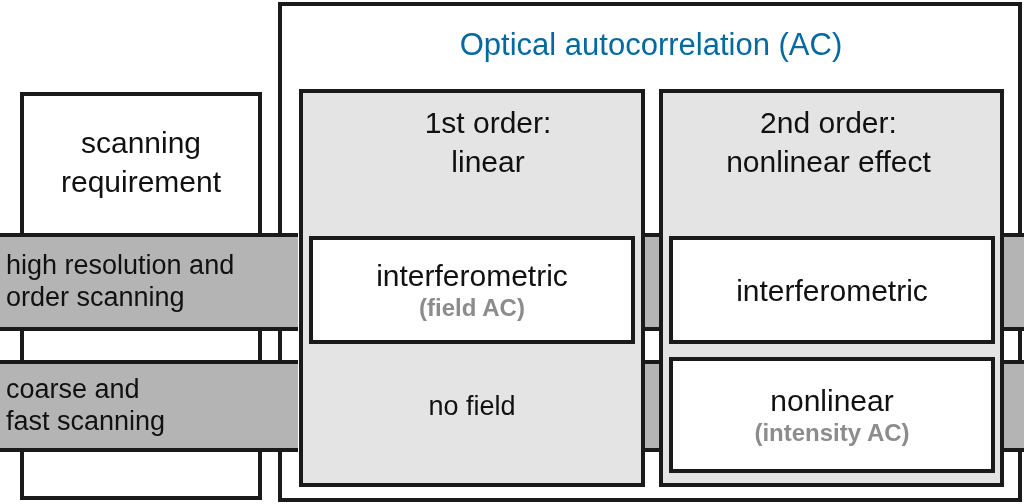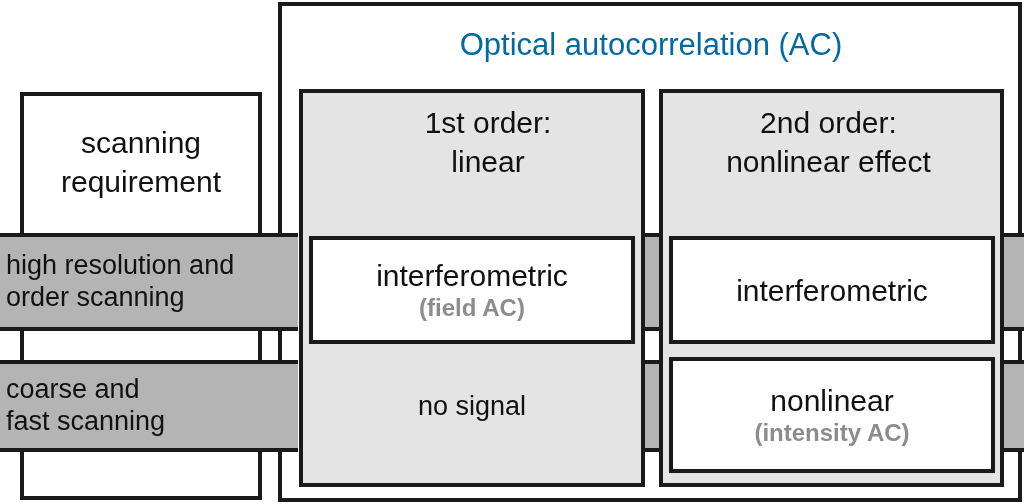--- a/index.html
+++ b/index.html
@@ -169,21 +169,21 @@
     <div>2nd order:</div>
     <div>nonlinear effect</div>
   </div>
 
   <div class="abs leaf-box" style="left:309px; top:227px; width:326px; height:108px;">
     <span class="leaf-main">interferometric</span>
     <span class="leaf-sub">(field AC)</span>
   </div>
 
   <div class="abs plain-label" style="left:309px; top:360px; width:326px; height:92px;">
-    <span>no signal</span>
+    <span>no field</span>
   </div>
 
   <div class="abs leaf-box" style="left:669px; top:227px; width:326px; height:108px;">
     <span class="leaf-main">interferometric</span>
   </div>
 
   <div class="abs leaf-box" style="left:669px; top:348px; width:326px; height:116px;">
     <span class="leaf-main">nonlinear</span>
     <span class="leaf-sub">(intensity AC)</span>
   </div>

